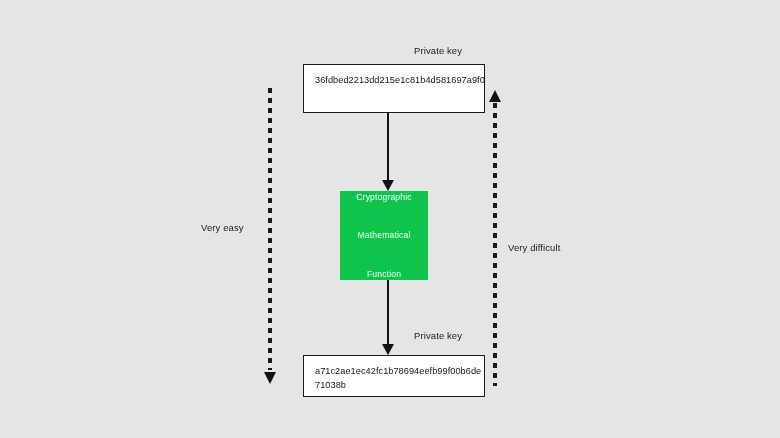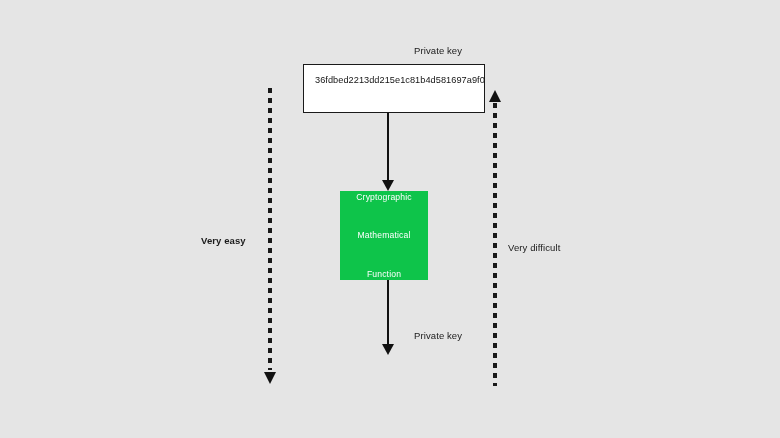--- a/index.html
+++ b/index.html
@@ -49,21 +49,21 @@
   
   .label {
     position: absolute;
     font-size: 9.5px;
     color: #1a1a1a;
     white-space: nowrap;
     letter-spacing: 0.1px;
   }
   #label-private-key { left: 414px; top: 45px; }
   #label-public-key  { left: 414px; top: 330px; }
-  #label-very-easy     { left: 201px; top: 235px; font-weight: bold; }
+  #label-very-easy     { left: 201px; top: 222px; }
   #label-very-difficult{ left: 508px; top: 242px; }
 
   
   #function-box {
     position: absolute;
     left: 340px;
     top: 191px;
     width: 88px;
     height: 89px;
     background: #0ec44a;
@@ -187,17 +187,21 @@
     <span>Function</span>
   </div>
 
   <div id="arrow-func-to-pub" class="solid-arrow">
     <div class="shaft"></div>
     <div class="head-down"></div>
   </div>
 
   <div id="label-public-key" class="label">Private key</div>
 
+  <div id="public-key-box" class="key-box">
+    <span class="key-line">a71c2ae1ec42fc1b78694eefb99f00b6de</span>
+    <span class="key-line">71038b</span>
+  </div>
 
   <div id="label-very-easy" class="label">Very easy</div>
   <div id="label-very-difficult" class="label">Very difficult</div>
 
 </div>
 
 </body></html>

